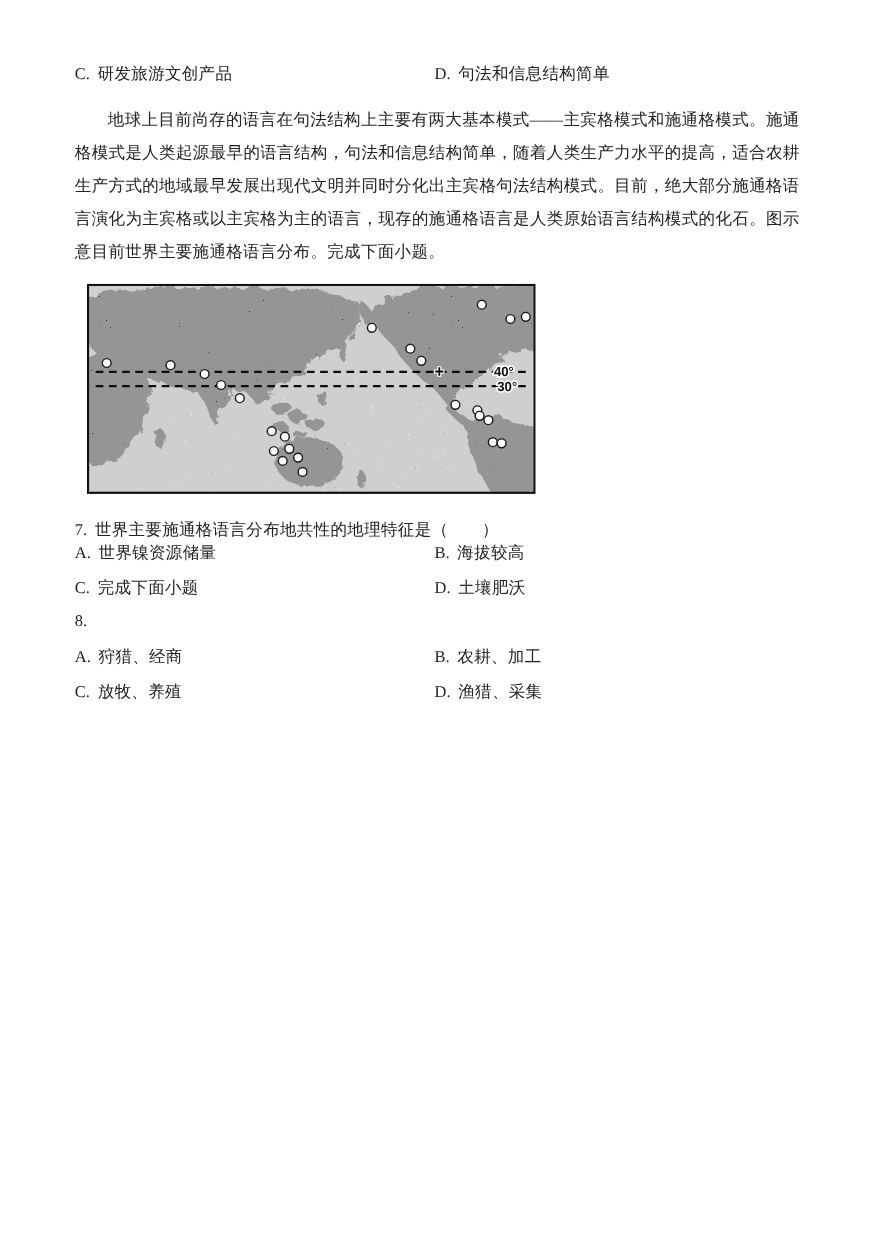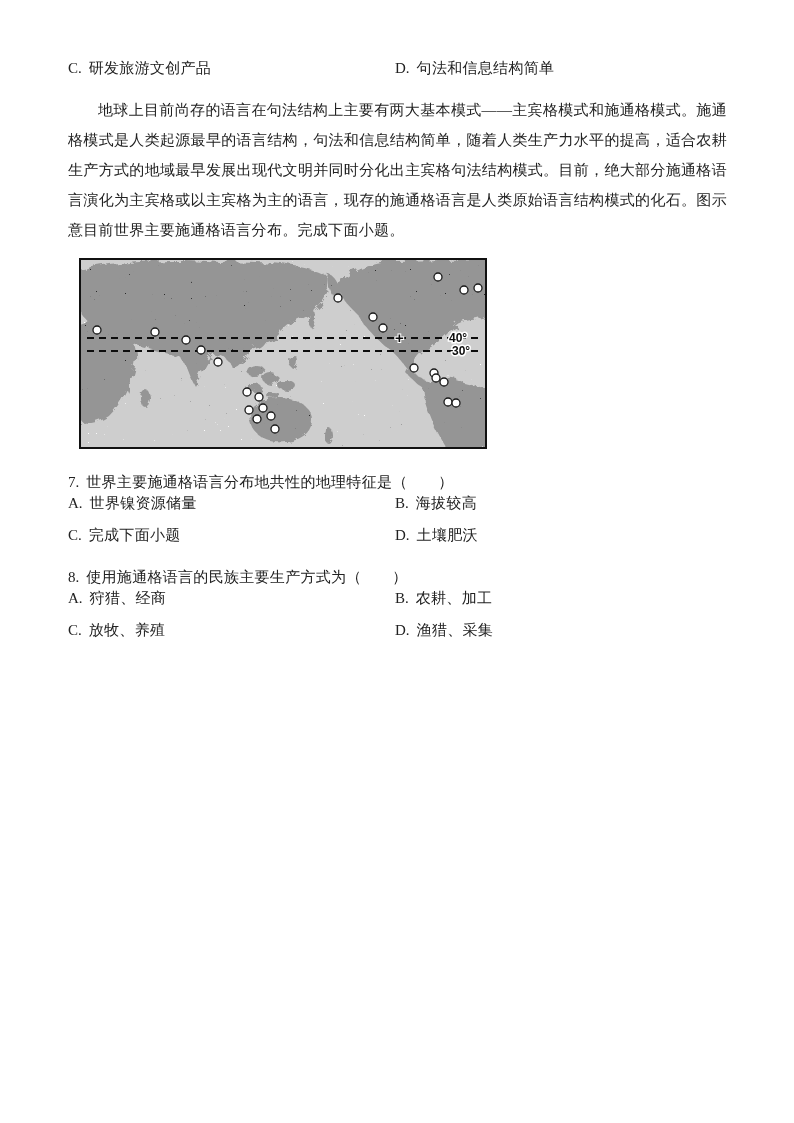--- a/index.html
+++ b/index.html
@@ -174,21 +174,20 @@
       <span class="opt-text">完成下面小题</span>
     </div>
     <div class="opt">
       <span class="opt-label">D.</span>
       <span class="opt-text">土壤肥沃</span>
     </div>
   </div>
 
   <div class="stem" style="top:554px">
     <span class="stem-number">8.</span>
-    <span class="stem-text">使用施通格语言的民族主要生产方式为（　　）</span>
   </div>
   <div class="opt-row" style="top:587px">
     <div class="opt">
       <span class="opt-label">A.</span>
       <span class="opt-text">狩猎、经商</span>
     </div>
     <div class="opt">
       <span class="opt-label">B.</span>
       <span class="opt-text">农耕、加工</span>
     </div>

